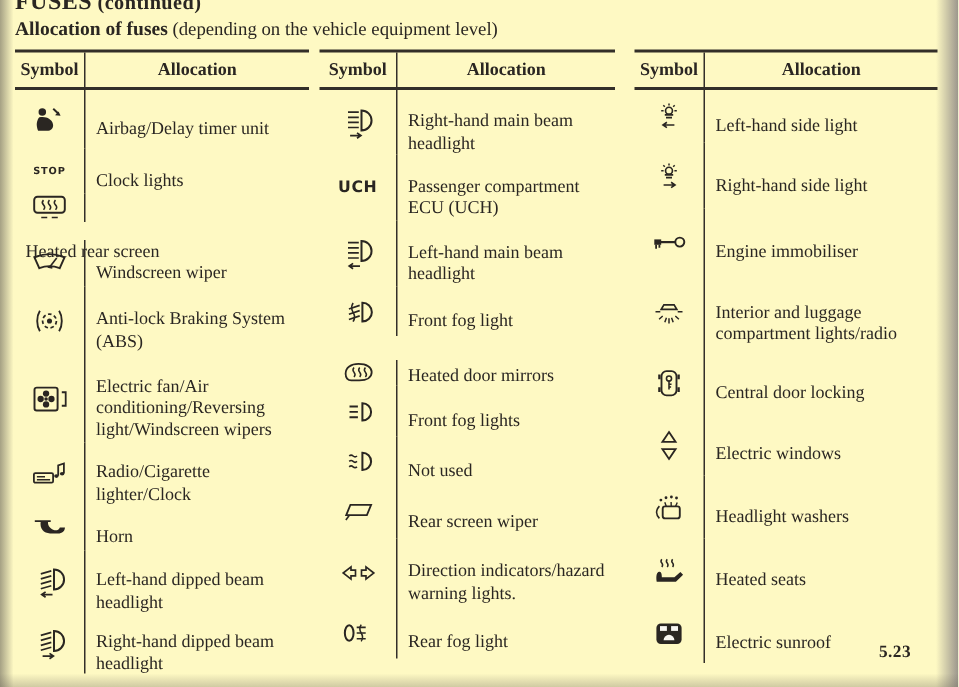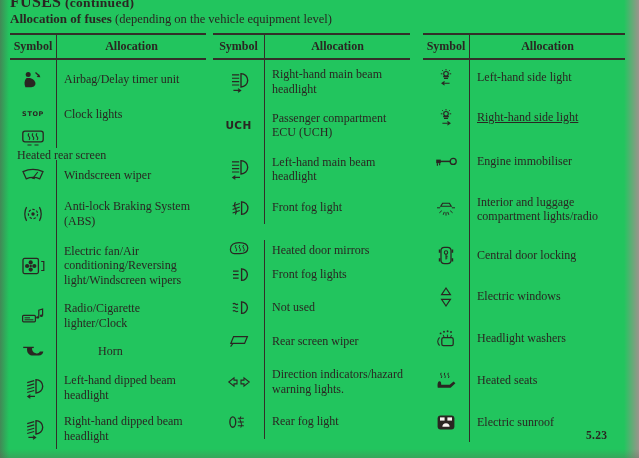--- a/index.html
+++ b/index.html
@@ -1,19 +1,19 @@
 <!DOCTYPE html>
 <html><head>
 <meta charset="utf-8">
 <style>
   * { margin:0; padding:0; box-sizing:border-box; }
   html,body { width:639px; height:458px; overflow:hidden; }
   .page {
     position:relative; width:639px; height:458px; overflow:hidden;
-    background:#22c55e;
+    background:#fef9c3;
     font-family:"Liberation Serif","DejaVu Serif",serif;
     color:#2a2622;
   }
   .edge-left  { position:absolute; left:0; top:0; bottom:0; width:9px;
     background:linear-gradient(to right, rgba(92,88,80,.55), rgba(92,88,80,0)); pointer-events:none; }
   .edge-right { position:absolute; right:0; top:0; bottom:0; width:15px;
     background:linear-gradient(to left, #9a958c, rgba(154,149,140,0)); pointer-events:none; }
   .edge-bottom{ position:absolute; left:0; right:0; bottom:0; height:9px;
     background:linear-gradient(to top, rgba(100,95,86,.30), rgba(100,95,86,0)); pointer-events:none; }
 
@@ -30,21 +30,21 @@
   .ftable[data-table="1"] .sym-col { width:52px; }
   .ftable[data-table="2"] .sym-col { width:47px; }
 
   .thead { display:flex; height:27px; border-top:2px solid #332f29; border-bottom:2px solid #332f29; }
   .hcell { display:flex; align-items:center; justify-content:center; font-weight:bold; font-size:12px; }
   .hcell.alloc { flex:1; }
   .sym-col { flex:0 0 auto; border-right:1.5px solid #332f29; }
 
   .trow { display:flex; }
   .scell { display:flex; align-items:center; justify-content:center; }
-  .acell { flex:1; display:flex; align-items:center; padding:0 4px 0 7px; font-size:12px; line-height:1.18; }
+  .acell { flex:1; display:flex; align-items:center; padding:12px 4px 0 7px; font-size:12px; line-height:1.18; }
 
   .icon { display:flex; align-items:center; justify-content:center; color:#2a2622; }
   .icon svg { display:block; }
   .icon-text { font-family:"DejaVu Sans","Liberation Sans",sans-serif; color:#2a2622; }
   .sym-stop { font-size:6.5px; font-weight:bold; letter-spacing:.6px; }
   .sym-uch  { font-size:10.5px; font-weight:600; letter-spacing:.4px; }
 
   .pageno { position:absolute; left:586px; top:429px; font-size:11.5px; font-weight:bold; letter-spacing:.3px; }
 </style>
 </head>
@@ -143,21 +143,21 @@
               <rect x="1.6" y="9.4" width="12.8" height="6.4" rx="1" fill="none" stroke="currentColor" stroke-width="1.2"></rect>
               <path d="M3.6 11.8 h5.4 M3.6 13.8 h8.8" stroke="currentColor" stroke-width="1" fill="none"></path>
               <path d="M17.8 11.2 V4.2 L21.6 3 V9.6" fill="none" stroke="currentColor" stroke-width="1.2"></path>
               <ellipse cx="16.6" cy="11.4" rx="1.5" ry="1.2" fill="currentColor"></ellipse>
               <ellipse cx="20.4" cy="9.8" rx="1.5" ry="1.2" fill="currentColor"></ellipse>
             </svg>
           </span>
         </div>
         <div class="acell">Radio/Cigarette lighter/Clock</div>
       </div>
-      <div class="trow" style="height: 31px; gap: 34px;">
+      <div class="trow" style="height: 31px;">
         <div class="scell sym-col">
           <span class="icon">
             <svg width="24" height="16" viewBox="0 0 24 16">
               <path d="M2.2 3.4 H12.8" stroke="currentColor" stroke-width="1.3" fill="none"></path>
               <path d="M6.2 3.4 C5.2 8.6 8.2 11.6 12.4 11.6 L17.6 11.6 C20.6 11.6 22.2 9.9 22.3 7.6 L18.9 7.6 C18.3 9.3 16.4 9.9 14.8 9.3 C11.8 8.2 10.6 6 11.1 3.4 Z" fill="currentColor"></path>
             </svg>
           </span>
         </div>
         <div class="acell">Horn</div>
       </div>
@@ -312,21 +312,21 @@
             <svg width="22" height="19" viewBox="0 0 22 19">
               <circle cx="11" cy="5.8" r="2.3" fill="none" stroke="currentColor" stroke-width="1.1"></circle>
               <path d="M11 1 V2.4 M7.2 2.2 L8.2 3.2 M14.8 2.2 L13.8 3.2 M5.8 5.8 H7.4 M14.6 5.8 H16.2" stroke="currentColor" stroke-width="1" fill="none"></path>
               <path d="M8.2 8.6 H13.8 M9 10.4 H13" stroke="currentColor" stroke-width="1.1" fill="none"></path>
               <path d="M14.6 15.3 H7.2 M9.6 13.5 L7 15.3 L9.6 17.1" stroke="currentColor" stroke-width="1.1" fill="none"></path>
             </svg>
           </span>
         </div>
         <div class="acell">Left-hand side light</div>
       </div>
-      <div class="trow" style="height: 44px; text-decoration: underline;">
+      <div class="trow" style="height: 44px;">
         <div class="scell sym-col">
           <span class="icon">
             <svg width="22" height="19" viewBox="0 0 22 19">
               <circle cx="11" cy="5.8" r="2.3" fill="none" stroke="currentColor" stroke-width="1.1"></circle>
               <path d="M11 1 V2.4 M7.2 2.2 L8.2 3.2 M14.8 2.2 L13.8 3.2 M5.8 5.8 H7.4 M14.6 5.8 H16.2" stroke="currentColor" stroke-width="1" fill="none"></path>
               <path d="M8.2 8.6 H13.8 M9 10.4 H13" stroke="currentColor" stroke-width="1.1" fill="none"></path>
               <path d="M7.4 15.3 H14.8 M12.4 13.5 L15 15.3 L12.4 17.1" stroke="currentColor" stroke-width="1.1" fill="none"></path>
             </svg>
           </span>
         </div>

